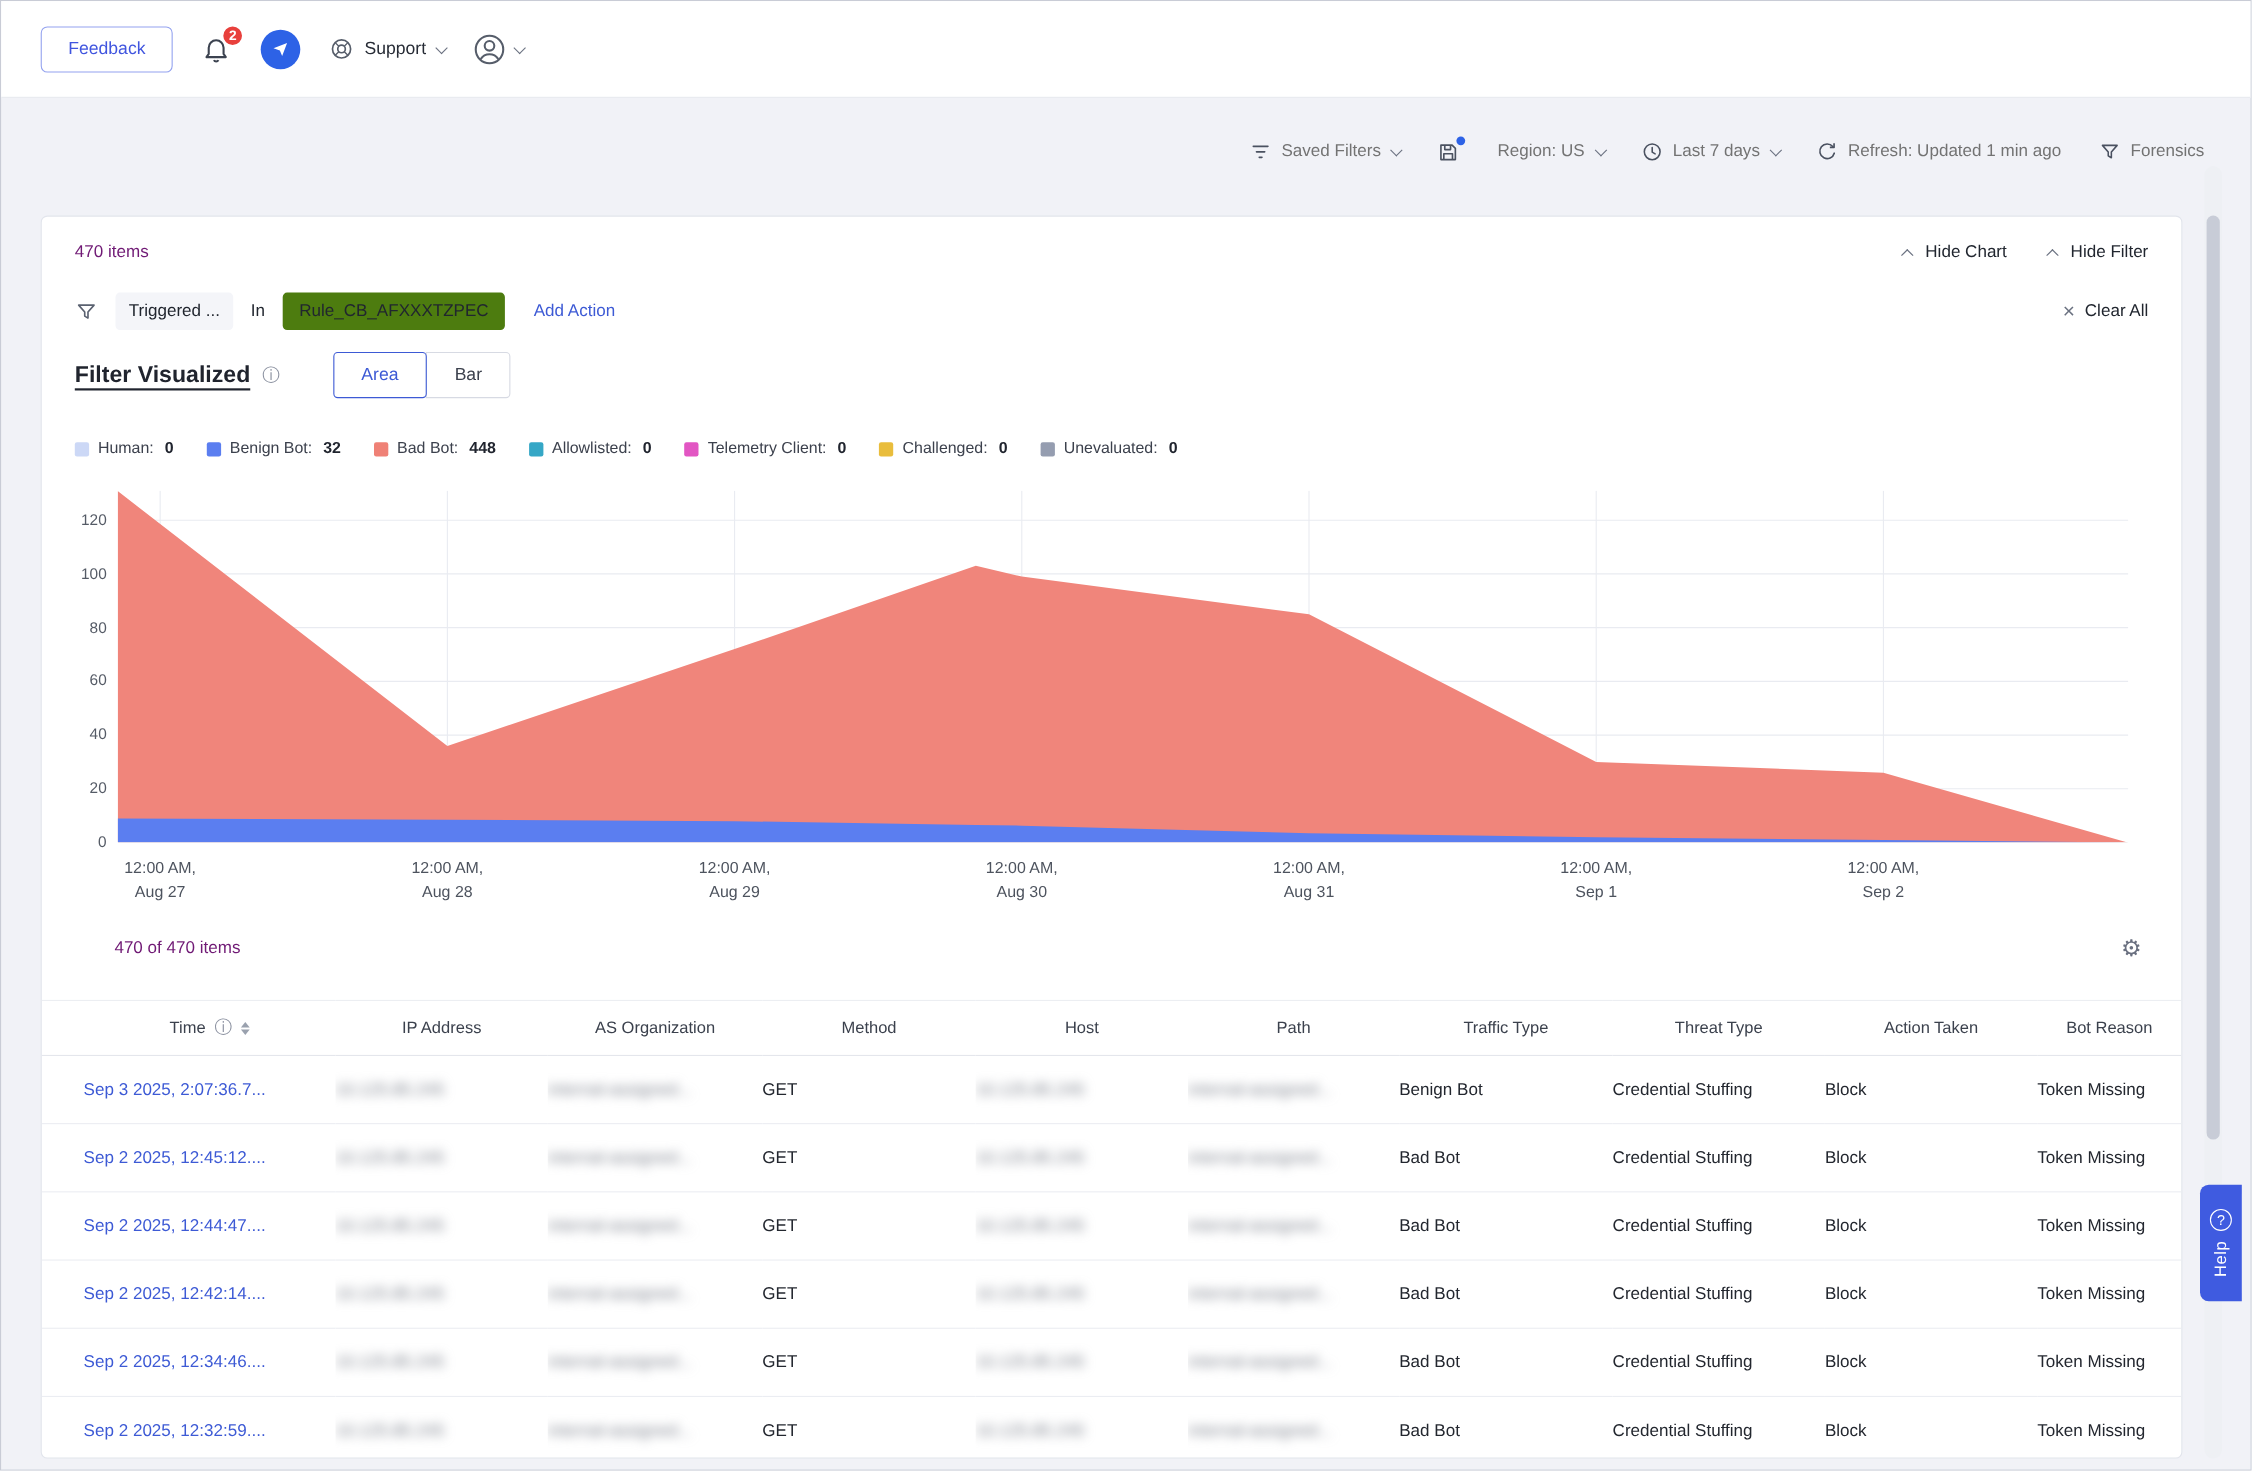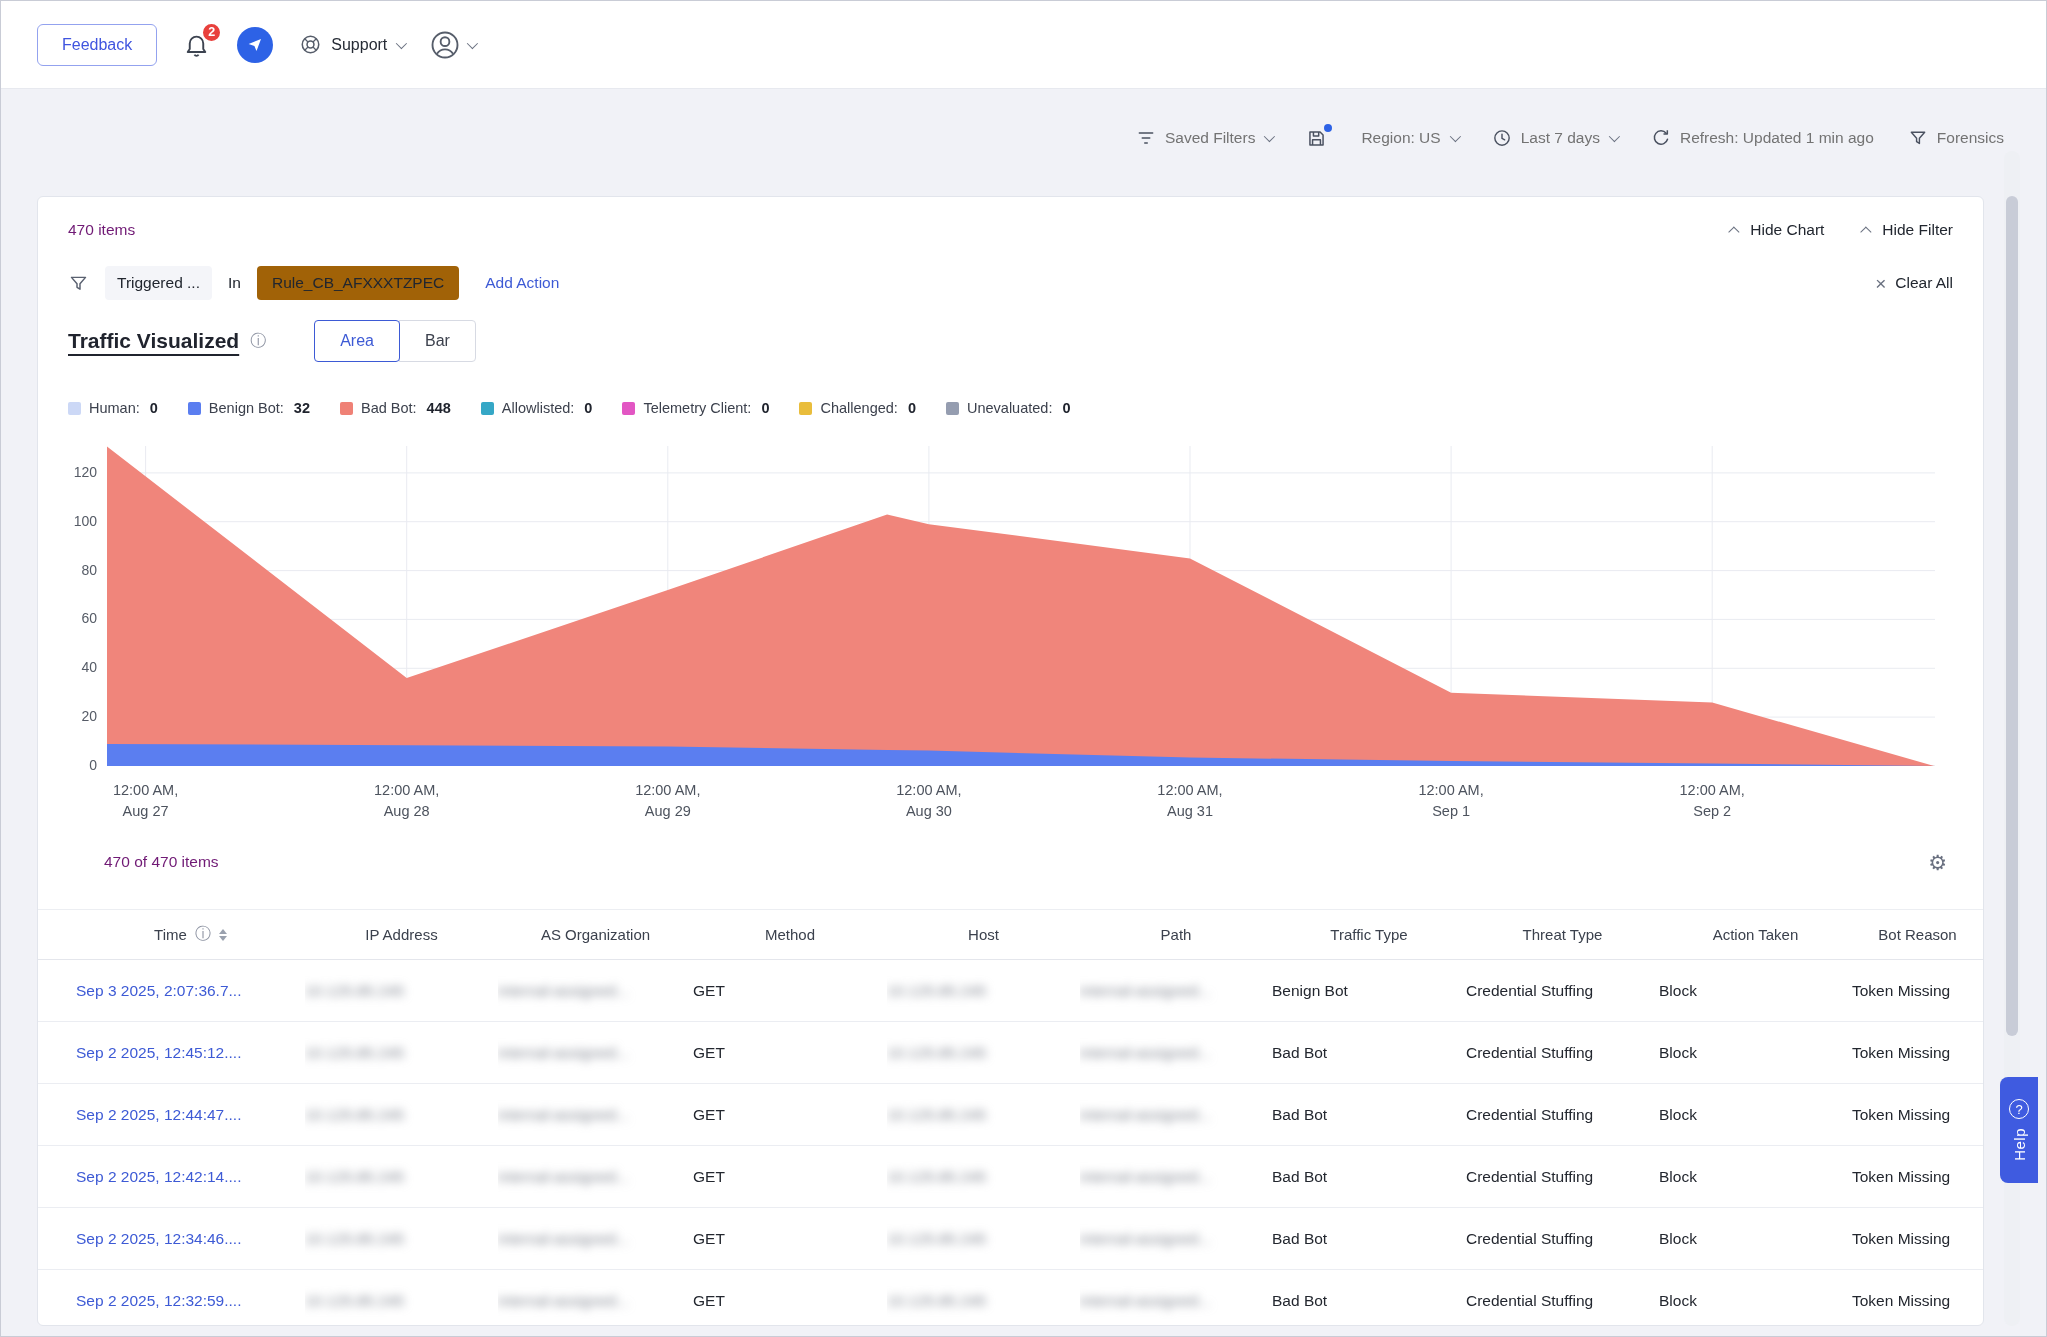--- a/index.html
+++ b/index.html
@@ -40,21 +40,21 @@
   .row-top { display: flex; justify-content: space-between; align-items: center; padding: 20px 30px 0 30px; height: 46px; }
   .muted { color: #701a75; font-size: 15.5px; }
   .row-top-right { display: flex; gap: 40px; }
   .hide-btn { display: flex; align-items: center; gap: 10px; font-size: 15.5px; color: #21262f; }
   .hide-btn .chev { color: #6a7180; }
 
   .filter-row { display: flex; align-items: center; margin-top: 20px; padding: 0 30px; height: 40px; }
   .filter-row .funnel { color: #5a6170; }
   .filter-field { margin-left: 16px; padding: 8px 12px; background: #f4f5f9; border-radius: 4px; font-size: 15.5px; color: #21262f; }
   .filter-op { margin: 0 16px; font-size: 15.5px; color: #21262f; }
-  .filter-chip { background: #a16207; border-radius: 4px; padding: 8px 15px; font-size: 15.5px; color: #21262f; }
+  .filter-chip { background: #4d7c0f; border-radius: 4px; padding: 8px 15px; font-size: 15.5px; color: #21262f; }
   .add-filter { margin-left: 26px; color: #3d5ad5; font-size: 15.5px; }
   .spacer { flex: 1; }
   .clear-all { display: flex; align-items: center; gap: 9px; font-size: 15.5px; color: #21262f; }
   .clear-all .x { color: #6a7180; font-size: 19px; line-height: 1; }
 
   .section-row { display: flex; align-items: center; margin-top: 16px; padding: 0 30px; height: 44px; }
   .section-title { font-size: 21px; font-weight: 700; color: #20242e; text-decoration: underline; text-underline-offset: 6px; }
   .info-i { margin-left: 11px; color: #8b91a0; font-size: 16px; }
   .seg { display: flex; margin-left: 48px; }
   .seg button { height: 42px; padding: 0 25px; font-size: 16px; font-family: inherit; background: #fff; border: 1px solid #d7dae3; color: #3c414d; }
@@ -201,21 +201,21 @@
       <span class="filter-chip" data-interactable="true">Rule_CB_AFXXXTZPEC</span>
       <span class="add-filter" data-interactable="true">Add Action</span>
       <span class="spacer"></span>
       <span class="clear-all" data-interactable="true">
         <span class="x" data-interactable="false">×</span>
         <span data-interactable="false">Clear All</span>
       </span>
     </div>
 
     <div class="section-row" data-interactable="false">
-      <span class="section-title" data-interactable="false">Traffic Visualized</span>
+      <span class="section-title" data-interactable="false">Filter Visualized</span>
       <span class="info-i" data-interactable="true">ⓘ</span>
       <span class="seg" data-interactable="false">
         <button class="sel" data-interactable="true">Area</button>
         <button data-interactable="true">Bar</button>
       </span>
     </div>
 
     <div class="legend-row" data-interactable="false">
         <span class="legend-item" data-interactable="true">
           <span class="swatch" data-interactable="false" style="background: rgb(204, 216, 246);"></span>

